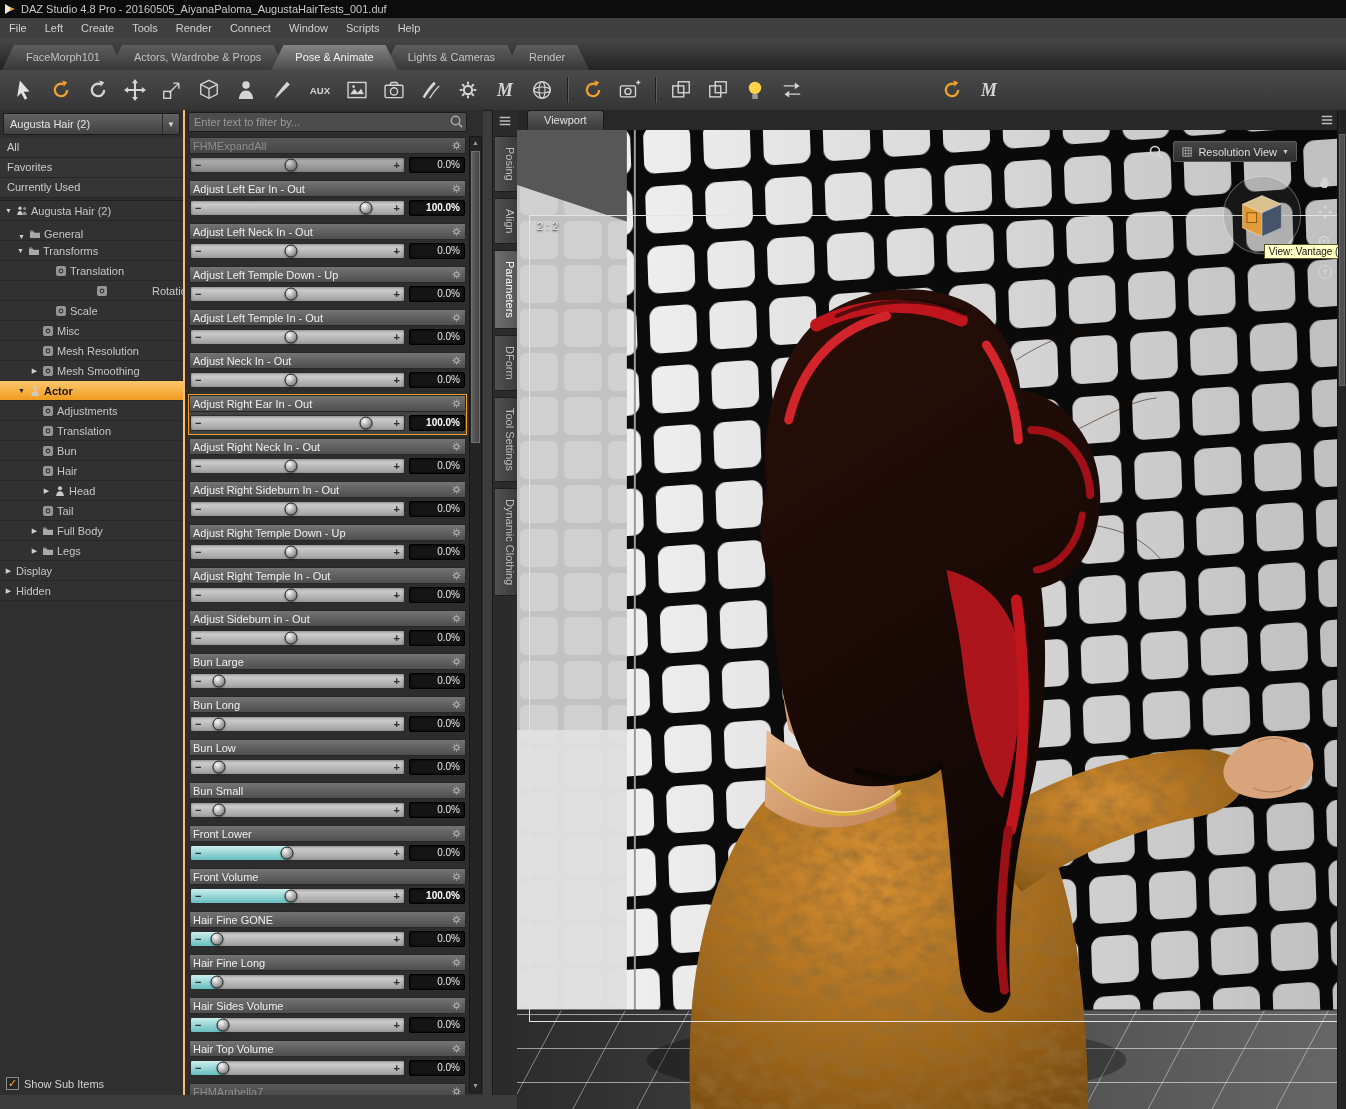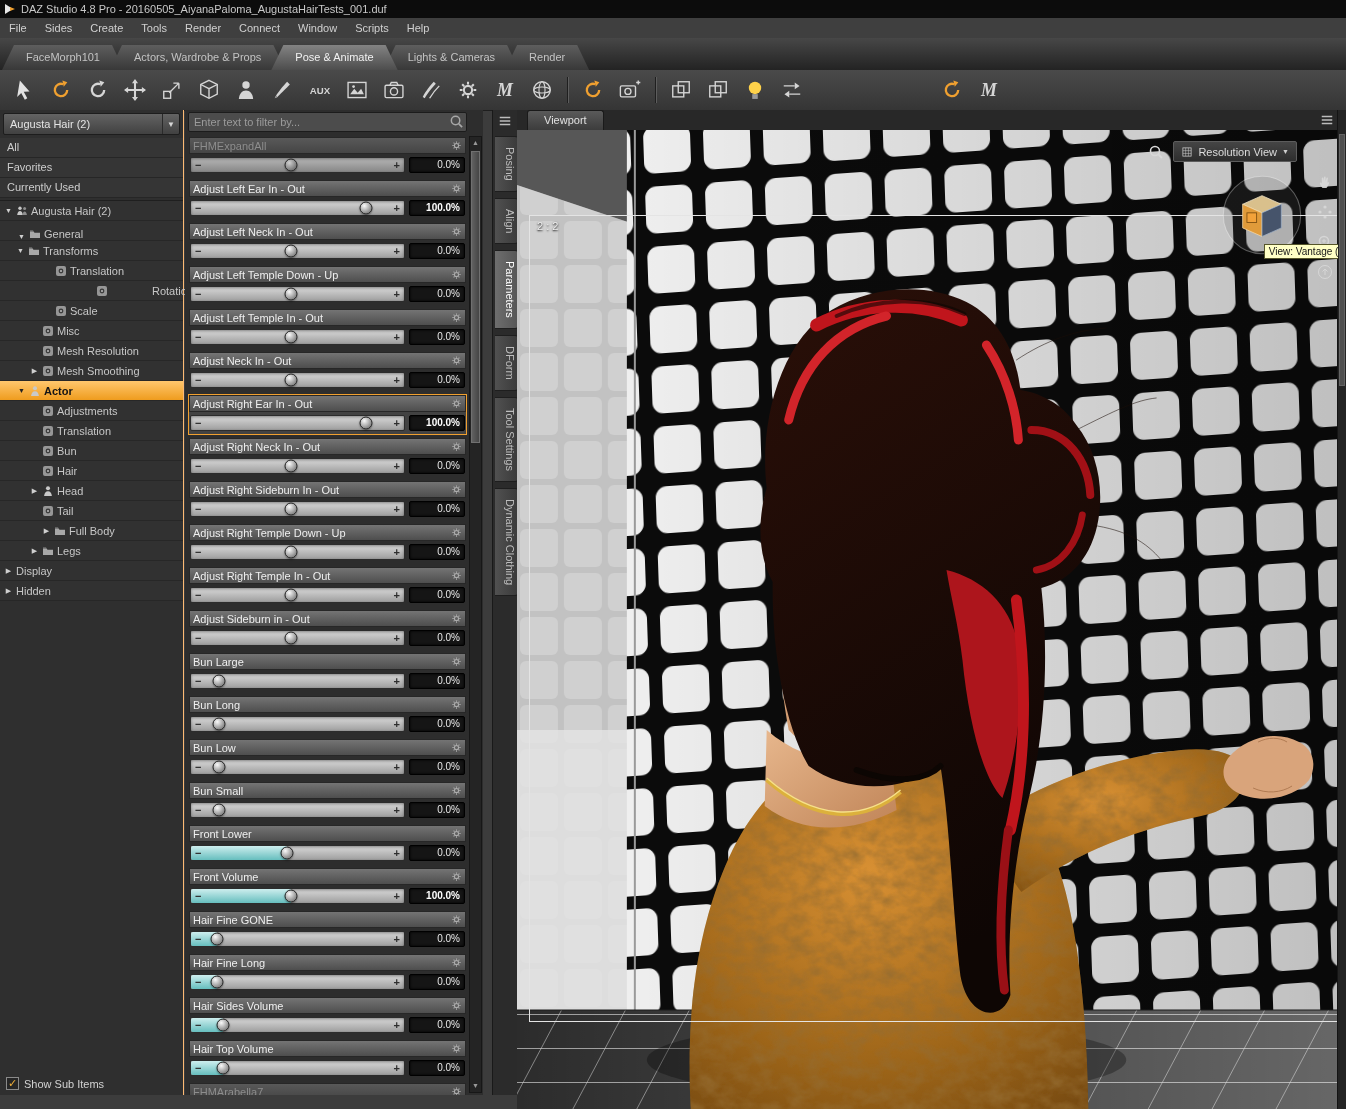--- a/index.html
+++ b/index.html
@@ -15,21 +15,21 @@
   .atab.active{background:linear-gradient(#838383,#4d4d4d);color:#f2f2f2;z-index:3}
   .toolbar{position:absolute;top:70px;left:0;right:0;height:40px;background:linear-gradient(#4a4a4a,#353535);border-bottom:1px solid #1e1e1e;display:flex;align-items:center;gap:13px;padding-left:12px}
   .tbicon{width:24px;height:24px;display:flex;align-items:center;justify-content:center}
   .tbsep{width:1px;height:26px;background:#1f1f1f;box-shadow:1px 0 0 #5d5d5d}
   .icon{display:inline-block;width:16px;height:16px;line-height:0}
   .icon svg{width:100%;height:100%;display:block}
 
   .main{position:absolute;top:110px;left:0;right:0;bottom:0}
 
   
-  .scene-panel{position:absolute;left:0;top:0;width:183px;bottom:14px;background:#2f2f2f;border-right:1px solid #fdba74}
+  .scene-panel{position:absolute;left:0;top:0;width:183px;bottom:14px;background:#2f2f2f;border-right:5px solid #fdba74}
   .preset{margin:3px;height:20px;display:flex;align-items:center;background:linear-gradient(#636363,#414141);border:1px solid #1d1d1d;border-radius:2px}
   .preset .plabel{flex:1;padding-left:6px;color:#e4e4e4;white-space:nowrap}
   .preset .caret{width:16px;align-self:stretch;display:flex;align-items:center;justify-content:center;color:#d6d6d6;font-size:8px;border-left:1px solid #2a2a2a}
   .frow{height:19px;line-height:19px;padding-left:7px;background:#353535;border-bottom:1px solid #262626;color:#cdcdcd}
   .tree{margin-top:2px;border-top:1px solid #1f1f1f}
   .trow{height:19px;display:flex;align-items:center;gap:3px;border-bottom:1px solid #272727;color:#c7c7c7;background:#313131;white-space:nowrap}
   .trow .icon{flex:0 0 12px;width:12px;height:12px}
   .trow.hl{background:linear-gradient(#ffc76e,#ef9c1e);color:#141414;font-weight:bold}
   .trow.hl .tarrow{color:#222}
   .tarrow{flex:0 0 9px;width:9px;font-size:7px;color:#cfcfcf;text-align:center}
@@ -104,21 +104,21 @@
       <svg viewBox="0 0 12 12">
           <path d="M1 1l8 5-8 5z" fill="#e8e8e8"></path>
           <path d="M6 4l5 2-5 2z" fill="#f0a030"></path>
         </svg>
     </span>
     <span>DAZ Studio 4.8 Pro - 20160505_AiyanaPaloma_AugustaHairTests_001.duf</span>
   </div>
 
   <div class="menubar">
       <div class="menu-item">File</div>
-      <div class="menu-item">Sides</div>
+      <div class="menu-item">Left</div>
       <div class="menu-item">Create</div>
       <div class="menu-item">Tools</div>
       <div class="menu-item">Render</div>
       <div class="menu-item">Connect</div>
       <div class="menu-item">Window</div>
       <div class="menu-item">Scripts</div>
       <div class="menu-item">Help</div>
     </div>
 
   <div class="tabbar">
@@ -477,42 +477,42 @@
             <span class="tarrow"></span>
             <span class="icon" style="width: 12px; height: 12px;">
               <svg viewBox="0 0 12 12">
                 <rect x="1" y="1" width="10" height="10" rx="2" fill="#969696"></rect>
                 <circle cx="6" cy="6" r="2.4" fill="#3c3c3c"></circle>
                 <circle cx="6" cy="6" r="1" fill="#bdbdbd"></circle>
               </svg>
             </span>
             <span class="tlabel">Hair</span>
           </div>
-          <div class="trow" style="padding-left: 30px; align-items: center;">
+          <div class="trow" style="padding-left: 42px; align-items: center;">
             <span class="tarrow">▶</span>
             <span class="icon" style="width: 12px; height: 12px;">
               <svg viewBox="0 0 16 16">
                 <circle cx="8" cy="4.4" r="2.7" fill="#c9c9c9"></circle>
                 <path d="M2.8 14.5c.4-4 2.3-6.2 5.2-6.2s4.8 2.2 5.2 6.2z" fill="#c9c9c9"></path>
               </svg>
             </span>
             <span class="tlabel">Head</span>
           </div>
           <div class="trow" style="padding-left: 30px;">
             <span class="tarrow"></span>
             <span class="icon" style="width: 12px; height: 12px;">
               <svg viewBox="0 0 12 12">
                 <rect x="1" y="1" width="10" height="10" rx="2" fill="#969696"></rect>
                 <circle cx="6" cy="6" r="2.4" fill="#3c3c3c"></circle>
                 <circle cx="6" cy="6" r="1" fill="#bdbdbd"></circle>
               </svg>
             </span>
             <span class="tlabel">Tail</span>
           </div>
-          <div class="trow" style="padding-left: 42px;">
+          <div class="trow" style="padding-left: 30px;">
             <span class="tarrow">▶</span>
             <span class="icon" style="width: 12px; height: 12px;">
               <svg viewBox="0 0 12 12">
                 <path d="M1 3.5h3.5l1 1.3H11V10H1z" fill="#a8a8a8"></path>
                 <path d="M1 3.5V2.5h3l.8 1z" fill="#8d8d8d"></path>
               </svg>
             </span>
             <span class="tlabel">Full Body</span>
           </div>
           <div class="trow" style="padding-left: 30px;">

